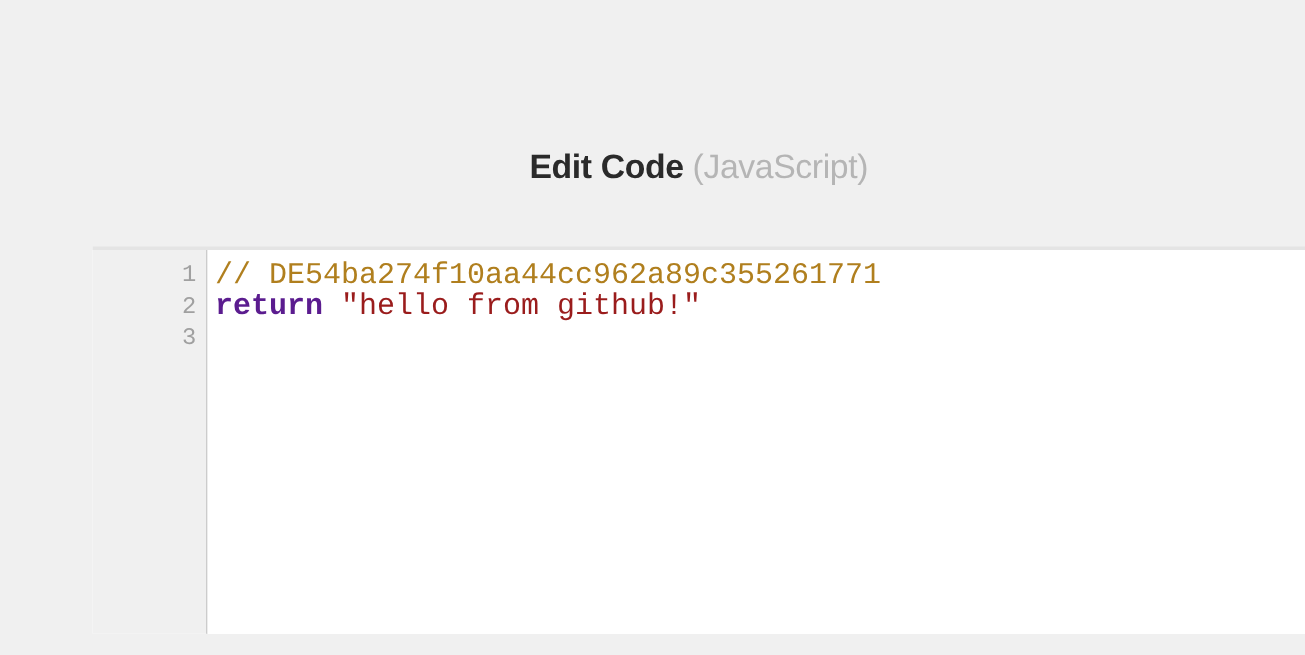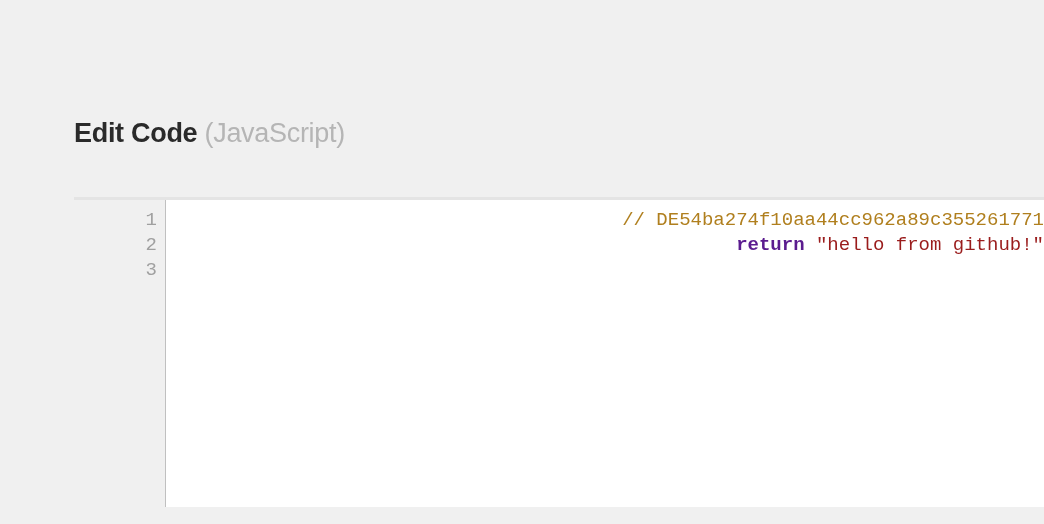--- a/index.html
+++ b/index.html
@@ -16,20 +16,21 @@
     }
     .container {
       padding-top: 118px;
       padding-left: 74px;
     }
     .header {
       font-size: 27px;
       font-weight: 600;
       margin-bottom: 48px;
       letter-spacing: -0.3px;
+      text-align: center;
     }
     .header-title {
       color: #2a2a2a;
     }
     .header-lang {
       color: #b5b5b5;
       font-weight: 500;
     }
     .editor-wrapper {
       border-top: 3px solid #e4e4e4;
@@ -53,25 +54,24 @@
     }
     .gutter-line {
       height: 25px;
     }
     .code-area {
       flex: 1;
       background: #ffffff;
       padding-top: 8px;
       padding-left: 6px;
       font-family: "SFMono-Regular", Consolas, "Liberation Mono", Menlo, monospace;
-      font-size: 19px;
+      font-size: 24px;
       line-height: 25px;
       white-space: pre;
       outline: none;
-      text-align: right;
     }
     .code-line {
       height: 25px;
     }
     .tok-comment {
       color: #b07f1e;
     }
     .tok-keyword {
       color: #5b1c8f;
       font-weight: 700;

